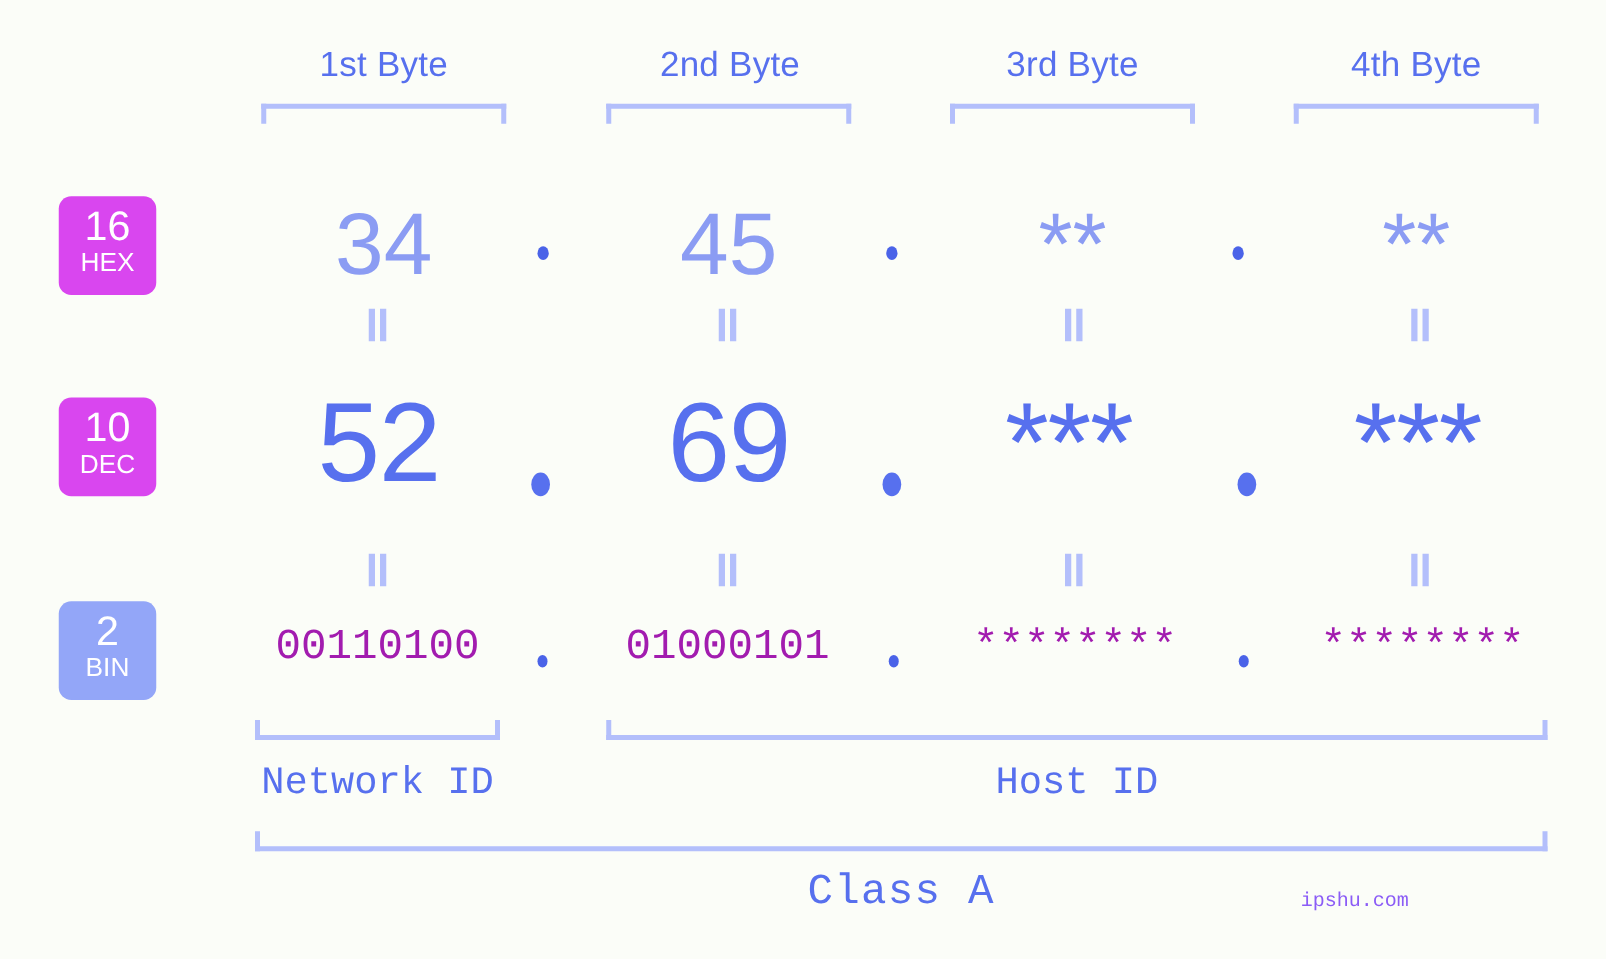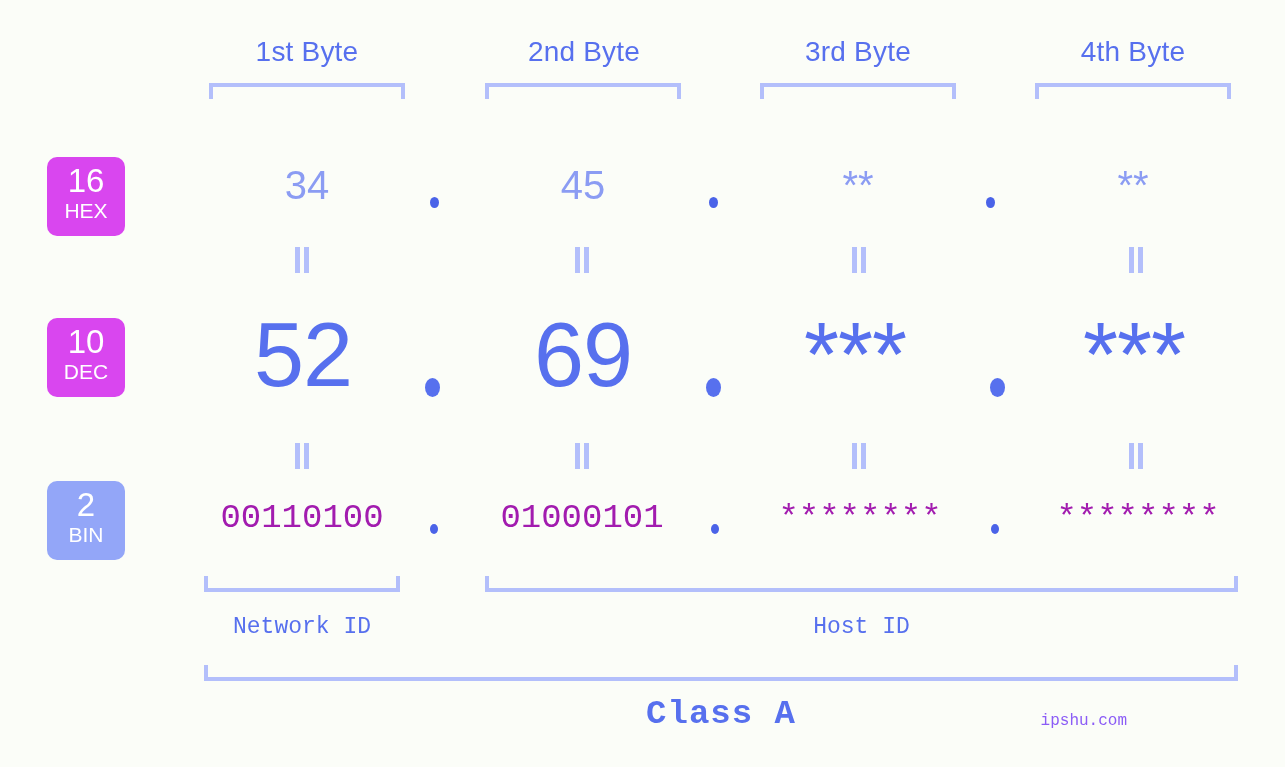--- a/index.html
+++ b/index.html
@@ -85,24 +85,24 @@
   
   .cell {
     position: absolute;
     text-align: center;
     white-space: nowrap;
     font-family: "Liberation Sans", sans-serif;
   }
 
   
   .hex-val {
-    top: 150px;
+    top: 160px;
     height: 70px;
     line-height: 70px;
-    font-size: 40px;
+    font-size: 70px;
     color: #8b9cf3;
   }
   .hex-dot {
     position: absolute;
     width: 9px;
     height: 11px;
     border-radius: 50%;
     background: #4a63e8;
     top: 197px;
   }
@@ -161,39 +161,38 @@
   .eq-sep i:first-child { left: 3px; }
   .eq-sep i:last-child  { left: 12px; }
 
   
   .id-label {
     position: absolute;
     top: 610px;
     height: 34px;
     line-height: 34px;
     text-align: center;
-    font-size: 23px;
+    font-size: 31px;
     color: #5770ee;
     font-family: "Liberation Mono", monospace;
     white-space: nowrap;
   }
 
   
   #class-label {
     position: absolute;
     top: 692px;
     height: 44px;
     line-height: 44px;
     text-align: center;
     font-size: 34px;
     color: #5770ee;
     font-family: "Liberation Mono", monospace;
     letter-spacing: 1px;
     white-space: nowrap;
-    font-weight: bold;
   }
 
   
   #watermark {
     position: absolute;
     right: 14px;
     top: 712px;
     font-size: 16px;
     color: #8b5cf6;
     font-family: "Liberation Mono", monospace;

